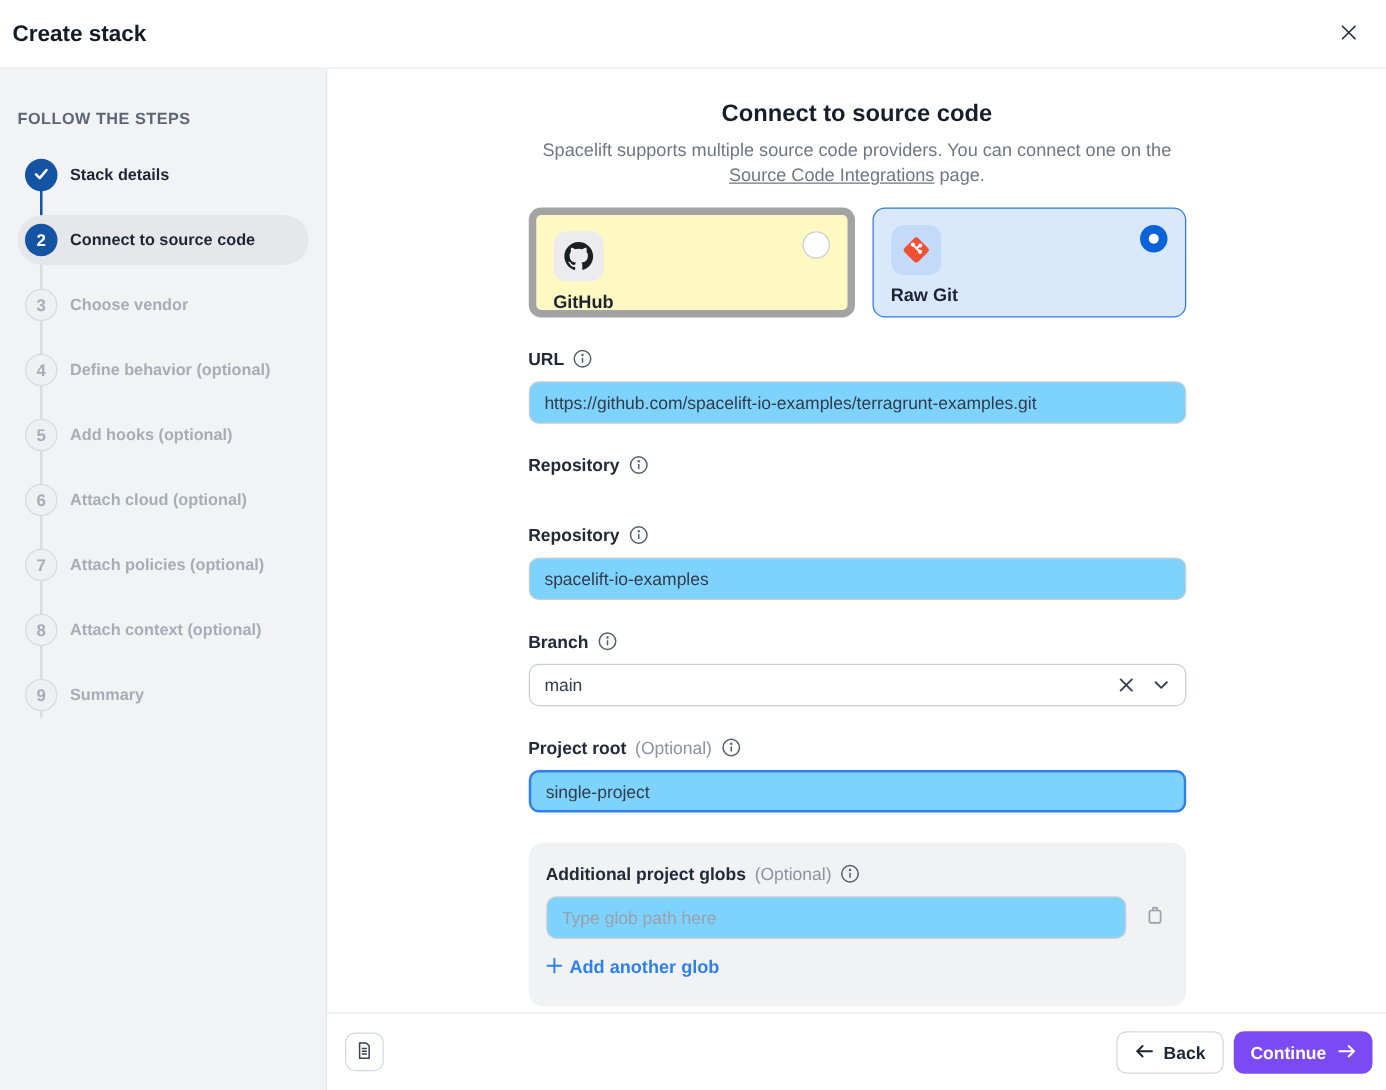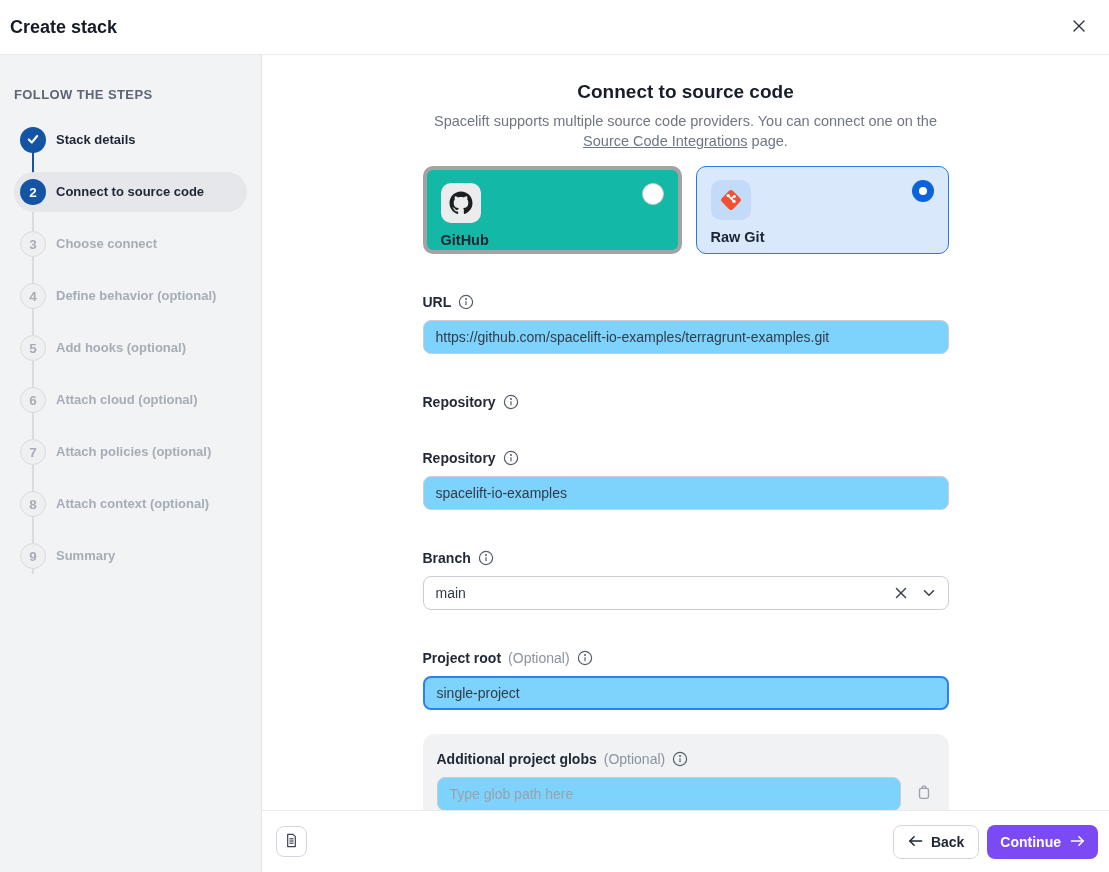--- a/index.html
+++ b/index.html
@@ -42,34 +42,34 @@
   
   .main { flex:1; display:flex; flex-direction:column; min-width:0; background:#fff; }
   .content { flex:1; overflow:hidden; padding-top:26px; }
   .content-inner { width:526px; margin:0 auto; }
   .page-title { text-align:center; font-size:19px; font-weight:800; color:#171e2b; }
   .page-subtitle { margin-top:8px; text-align:center; font-size:14.5px; line-height:1.4; color:#6f7683; }
   .page-subtitle a { color:#6f7683; text-decoration:underline; cursor:pointer; }
 
   
   .providers { display:flex; gap:14px; margin-top:14px; }
-  .provider-card { position:relative; flex:1; height:88px; background:#14b8a6;
-                   border:4px solid #a3a3a3; border-radius:10px; padding:13px 14px; cursor:pointer; }
+  .provider-card { position:relative; flex:1; height:88px; background:#fef9c3;
+                   border:6px solid #a3a3a3; border-radius:10px; padding:13px 14px; cursor:pointer; }
   .provider-card.selected { background:#d9e8fb; border:1.5px solid #2d79e2; }
   .provider-icon { width:40px; height:40px; border-radius:10px; background:#ececee;
                    display:flex; align-items:center; justify-content:center; }
   .provider-card.selected .provider-icon { background:#c3daf8; }
   .provider-name { margin-top:9px; font-size:14.5px; font-weight:700; color:#1c2433; }
   .radio { position:absolute; top:13px; right:14px; width:22px; height:22px; border-radius:50%; }
   .radio.unchecked { border:1.5px solid #c9cdd4; background:#fff; }
   .radio.checked { background:#0b63d9; display:flex; align-items:center; justify-content:center; }
   .radio.checked::after { content:""; width:8px; height:8px; border-radius:50%; background:#fff; }
 
   
-  .field { margin-top:40px; }
+  .field { margin-top:25px; }
   .field.gap-lg { margin-top:40px; }
   .field-label { display:flex; align-items:center; gap:7px; font-size:14px; font-weight:700;
                  color:#222a38; margin-bottom:10px; }
   .optional { font-weight:400; color:#8b93a0; }
   .info-icon { display:inline-flex; color:#565e6b; cursor:pointer; }
   .text-input { width:100%; height:34px; border:1px solid #c9cdd4; border-radius:8px;
                 padding:0 12px; font-size:14px; color:#333b49; background:#7dd3fc; outline:none;
                 font-family:"Liberation Sans","DejaVu Sans",sans-serif; }
   .text-input.focused { border:2px solid #2f80ed; }
   .text-input::placeholder { color:#9aa1ab; }
@@ -140,21 +140,21 @@
           <div class="step-label">Stack details</div>
         </div>
 
         <div class="step active">
           <div class="step-circle current">2</div>
           <div class="step-label">Connect to source code</div>
         </div>
 
         <div class="step upcoming">
           <div class="step-circle upcoming">3</div>
-          <div class="step-label">Choose connect</div>
+          <div class="step-label">Choose vendor</div>
         </div>
 
         <div class="step upcoming">
           <div class="step-circle upcoming">4</div>
           <div class="step-label">Define behavior (optional)</div>
         </div>
 
         <div class="step upcoming">
           <div class="step-circle upcoming">5</div>
           <div class="step-label">Add hooks (optional)</div>

